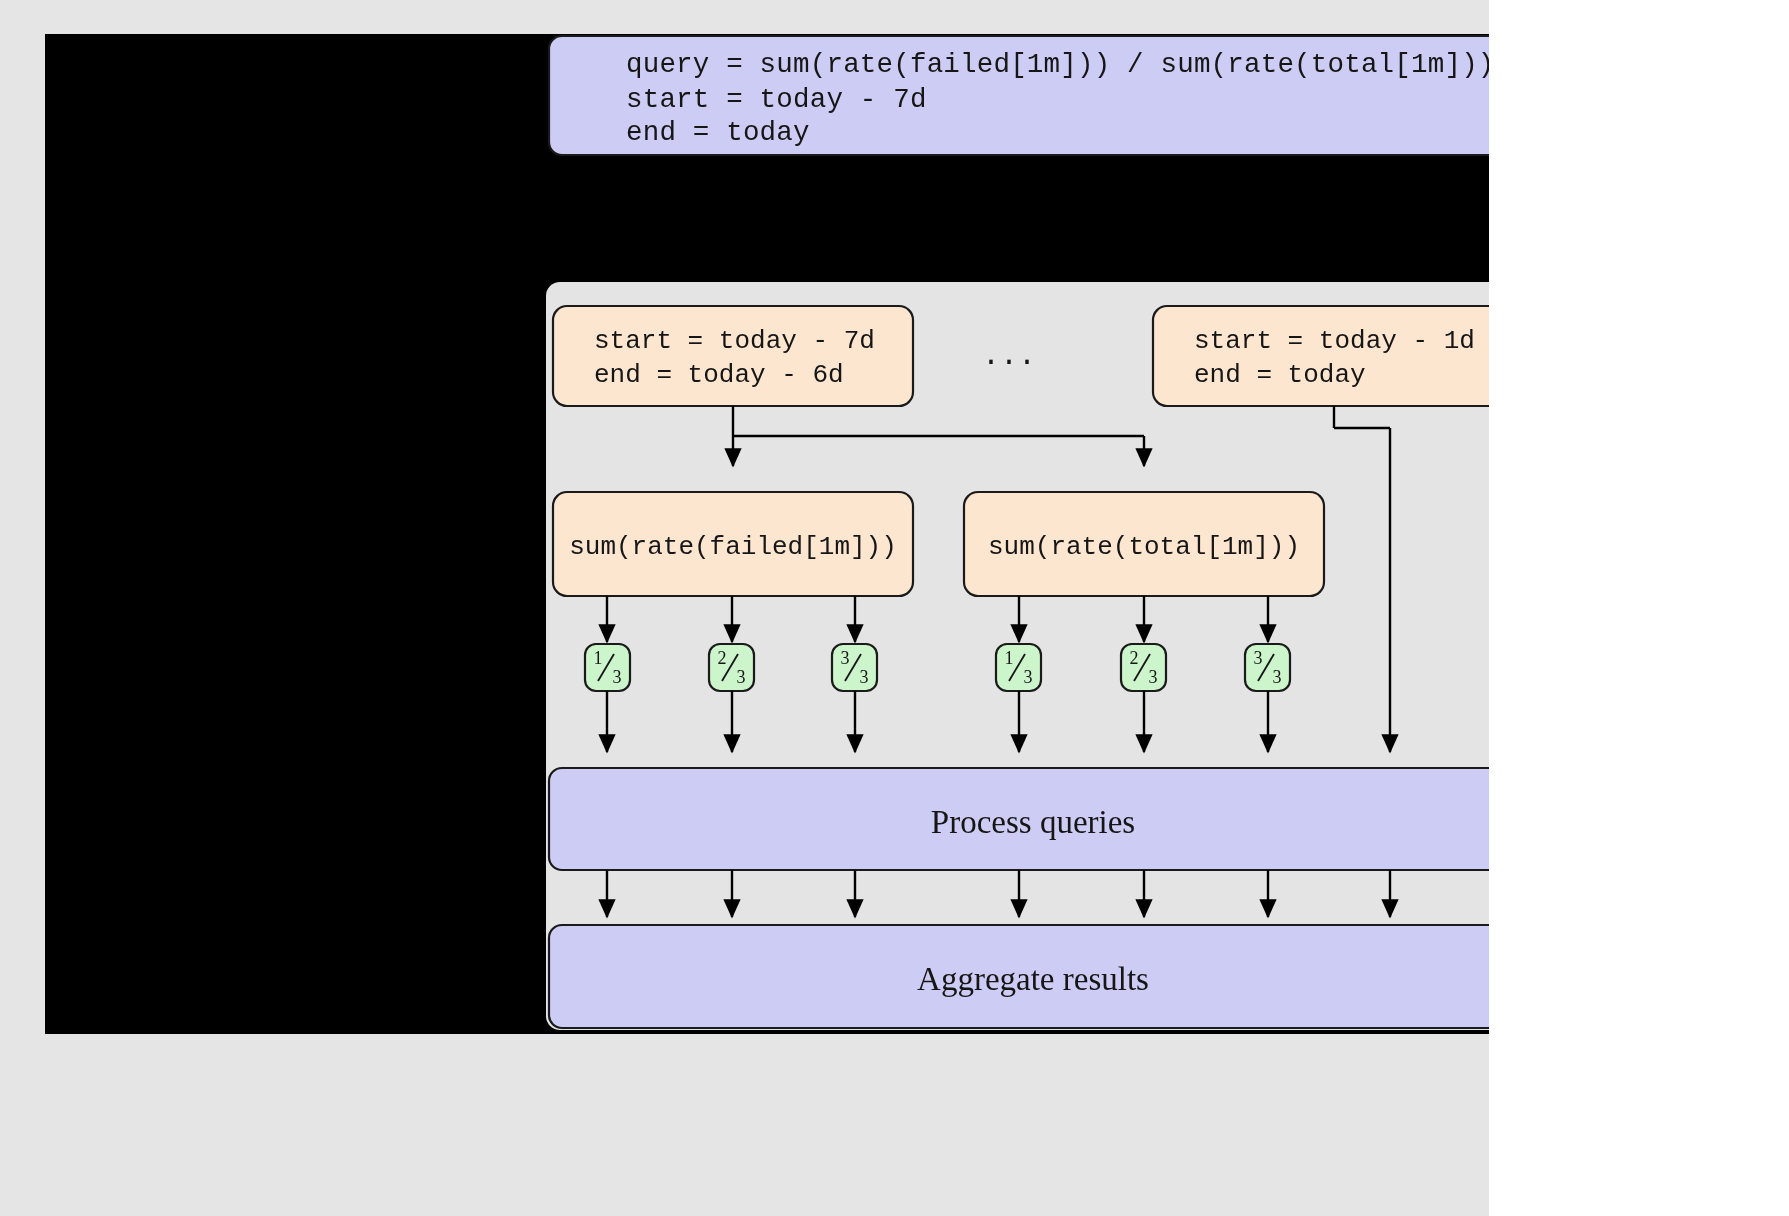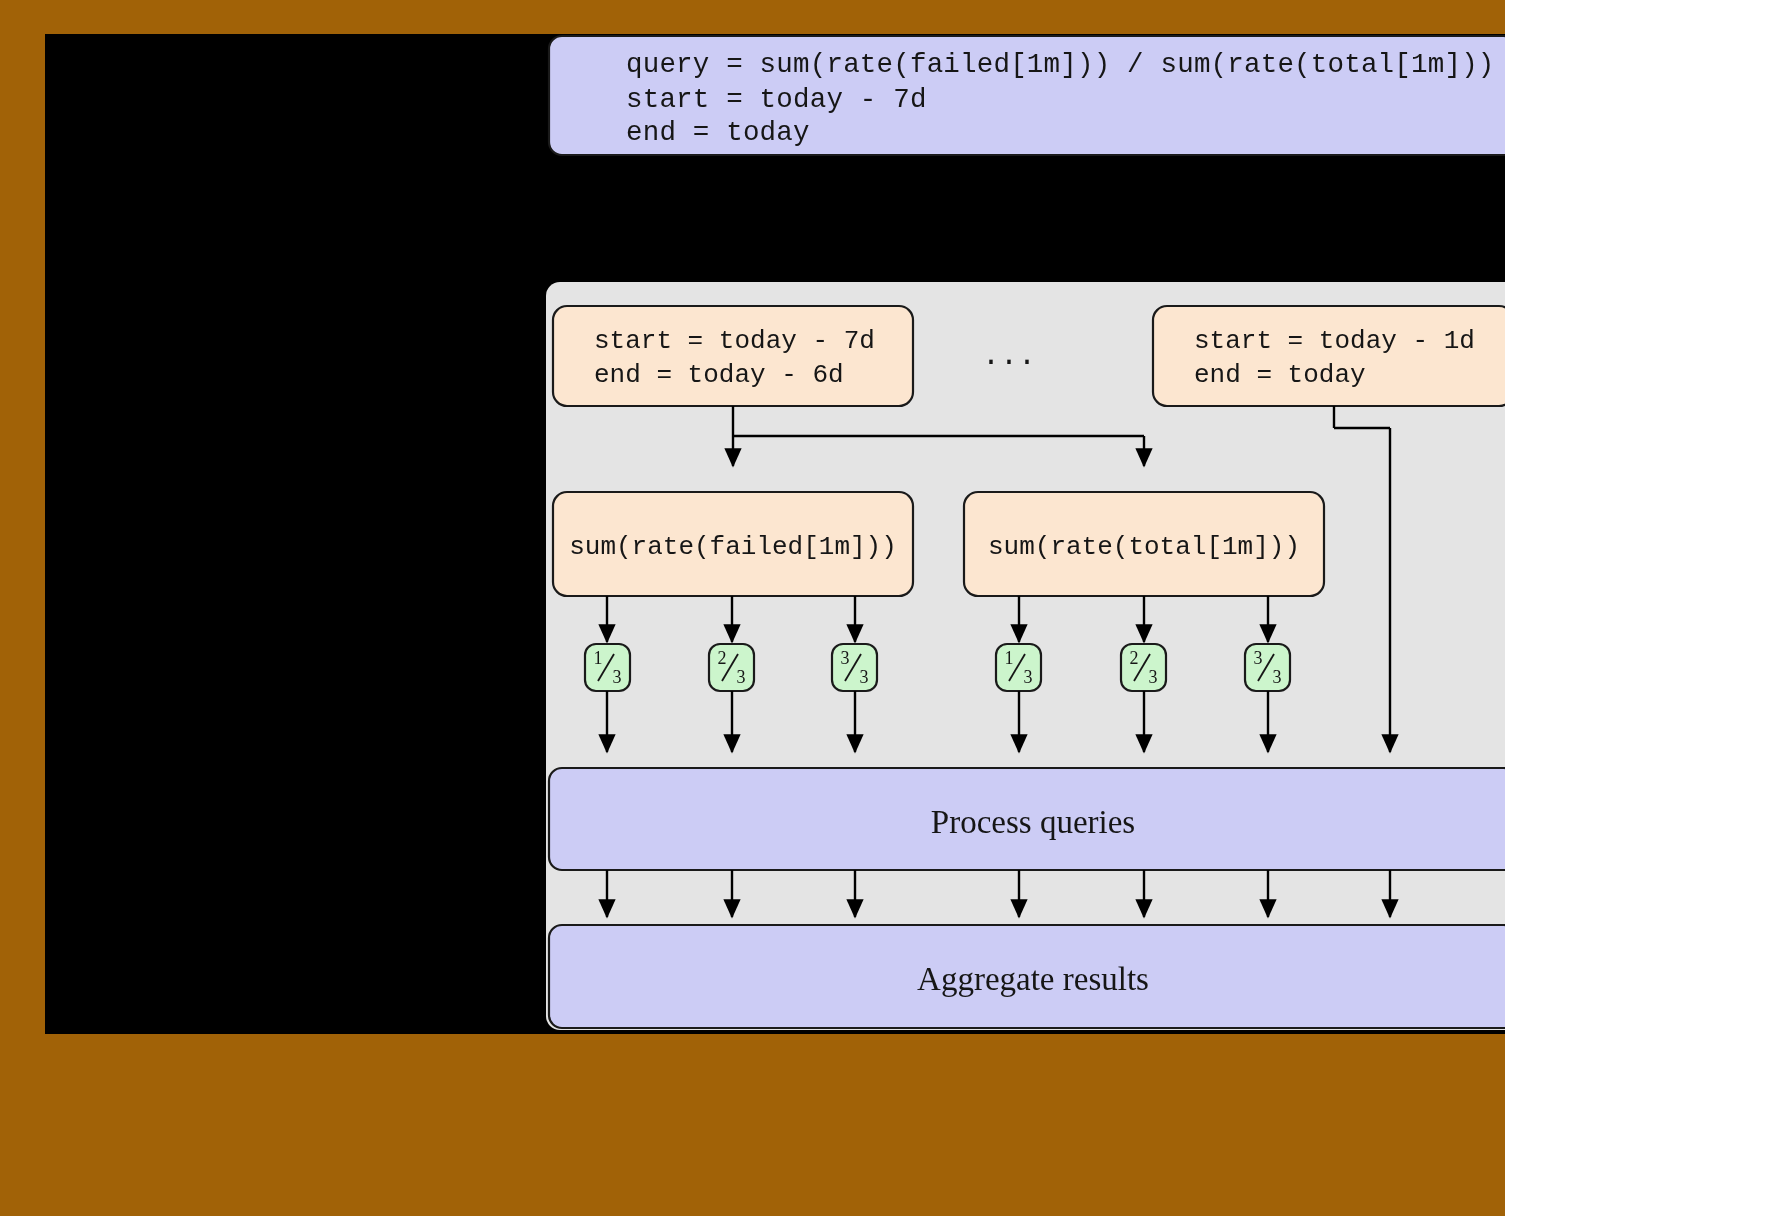--- a/index.html
+++ b/index.html
@@ -1,17 +1,17 @@
 <!DOCTYPE html>
 <html><head>
 <meta charset="utf-8">
 <style>
   html,body{margin:0;padding:0;background:#ffffff;}
   body{font-family:"Liberation Serif",serif;}
-  #page{position:relative;width:1489px;height:1216px;background:#a16207;overflow:hidden;padding-left:16px;}
+  #page{position:relative;width:1489px;height:1216px;background:#e5e5e5;overflow:hidden;}
   #blackpanel{position:absolute;left:45px;top:34px;width:1474px;height:1000px;background:#000000;}
   svg.diagram{position:absolute;left:0;top:0;width:1789px;height:1216px;}
   .mono{font-family:"Liberation Mono","DejaVu Sans Mono",monospace;}
   .serif{font-family:"Liberation Serif","DejaVu Serif",serif;}
 </style>
 </head>
 <body>
 
 <div id="page">
 

